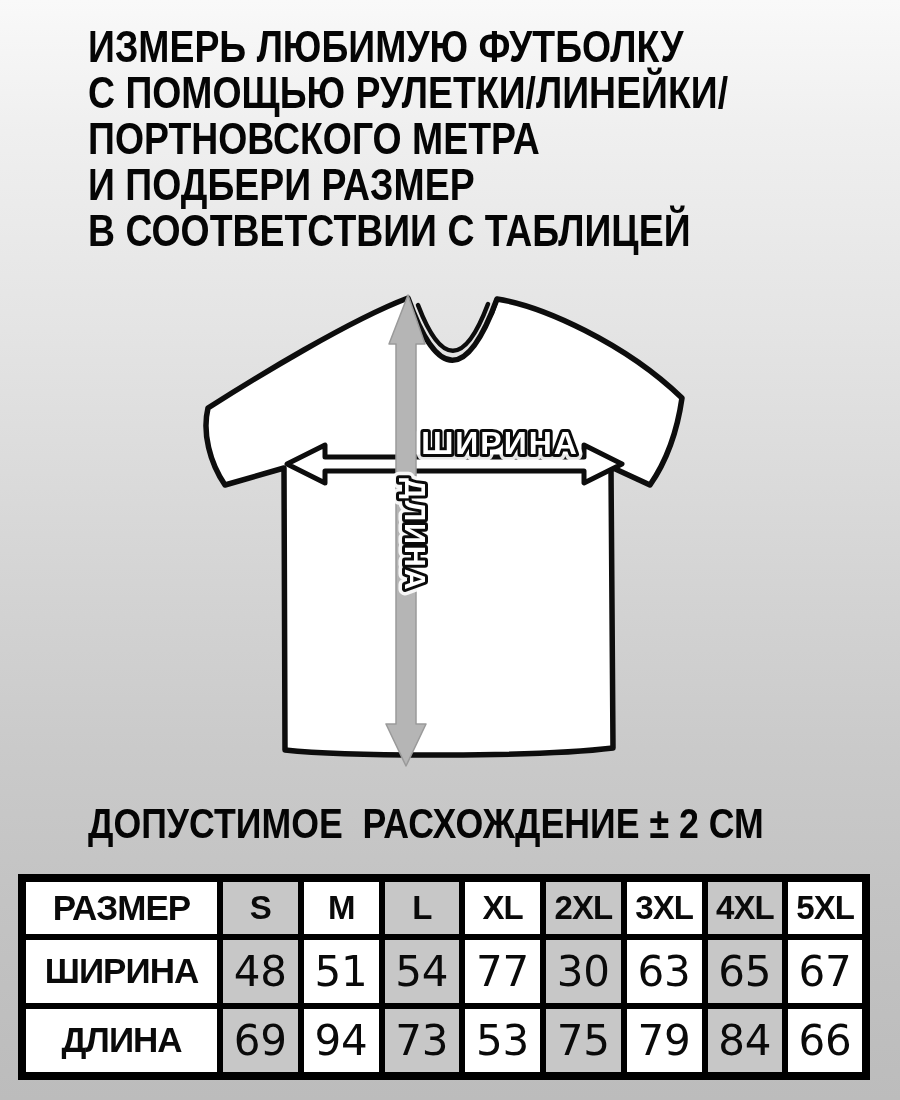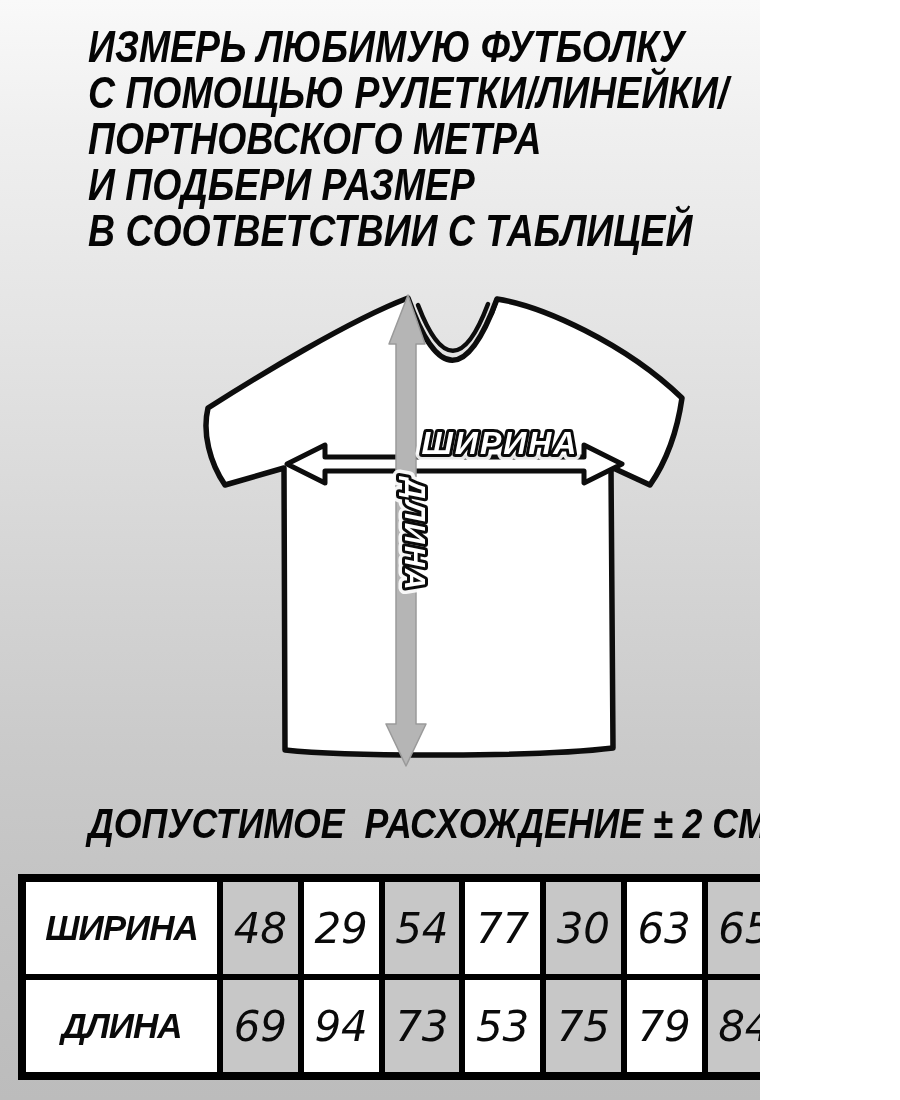--- a/index.html
+++ b/index.html
@@ -1,22 +1,21 @@
 <!DOCTYPE html>
 <html><head>
 <meta charset="utf-8">
 <style>
   html,body{margin:0;padding:0;}
   .page{
     position:relative;
-    width:760px;height:1100px;
+    width:900px;height:1100px;
     overflow:hidden;
     background:linear-gradient(180deg,#f9f9f9 0%,#efefef 12%,#e4e4e4 30%,#d6d6d6 50%,#cacaca 68%,#c3c3c3 82%,#bcbcbc 100%);
     font-family:"Liberation Sans",sans-serif;
-    font-style:italic;
   }
   .title-block{
     position:absolute;left:88px;top:24px;
     transform:scaleX(0.85);transform-origin:0 0;
     color:#050505;
     font-weight:bold;font-size:44px;line-height:46px;
     letter-spacing:0px;white-space:nowrap;
   }
   .shirt-svg{position:absolute;left:180px;top:278px;width:540px;height:500px;}
   .arrow-label{
@@ -117,23 +116,34 @@
         <col>
         <col>
         <col>
         <col>
         <col>
         <col>
         <col>
     </colgroup>
     <tbody>
       <tr>
+        <th class="row-label">РАЗМЕР</th>
+        <th class="size-head shade">S</th>
+        <th class="size-head">M</th>
+        <th class="size-head shade">L</th>
+        <th class="size-head">XL</th>
+        <th class="size-head shade">2XL</th>
+        <th class="size-head">3XL</th>
+        <th class="size-head shade">4XL</th>
+        <th class="size-head">5XL</th>
+      </tr>
+      <tr>
         <th class="row-label">ШИРИНА</th>
         <td class="num shade">48</td>
-        <td class="num">29</td>
+        <td class="num">51</td>
         <td class="num shade">54</td>
         <td class="num">77</td>
         <td class="num shade">30</td>
         <td class="num">63</td>
         <td class="num shade">65</td>
         <td class="num">67</td>
       </tr>
       <tr>
         <th class="row-label">ДЛИНА</th>
         <td class="num shade">69</td>

